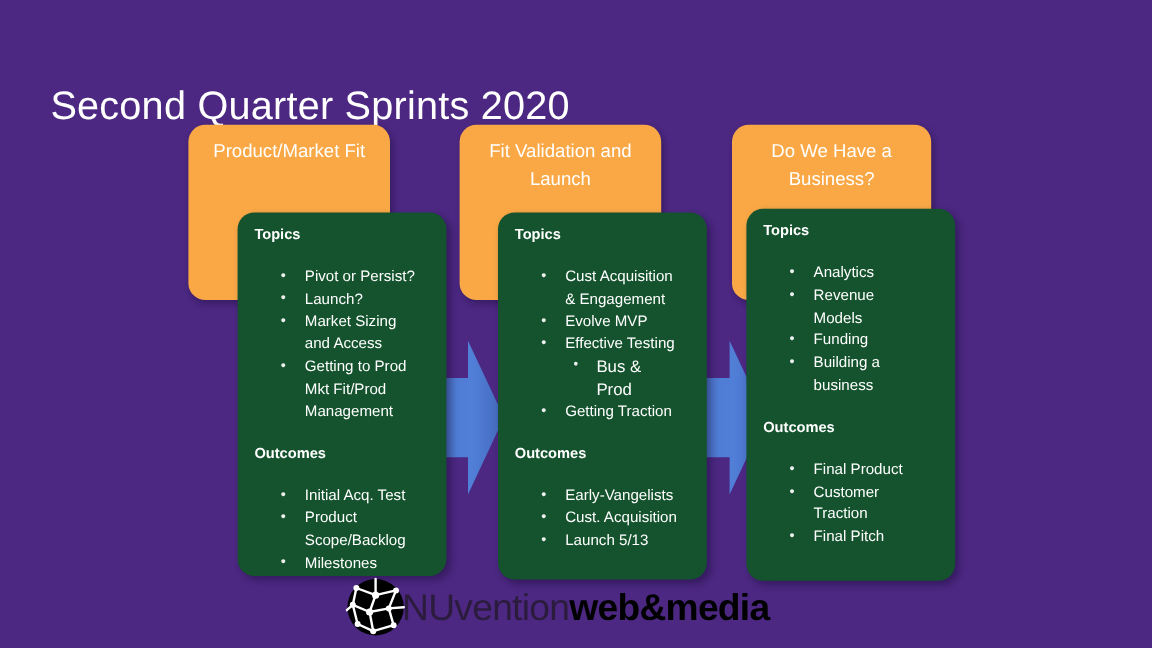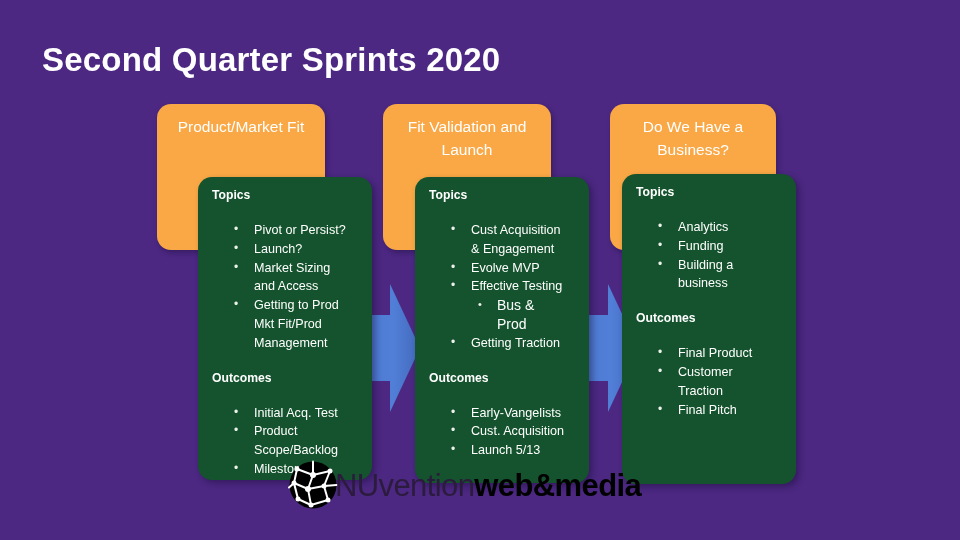--- a/index.html
+++ b/index.html
@@ -20,27 +20,27 @@
     width: 960px;
     height: 540px;
     background: #4c2882;
     overflow: hidden;
   }
 
   
   #slide-title {
     position: absolute;
     left: 42px;
-    top: 40px;
+    top: 68px;
     font-size: 33px;
     line-height: 40px;
     color: #ffffff;
     letter-spacing: 0.2px;
     white-space: nowrap;
-    font-weight: 700;
+    font-weight: 400;
   }
 
   
   .arrow {
     position: absolute;
     z-index: 1;
   }
 
   
   .phase { position: absolute; }
@@ -111,21 +111,21 @@
   }
   ul.bullets > li.sub::before {
     left: 33px;
     font-size: 11px;
   }
 
   
   #logo {
     position: absolute;
     left: 288px;
-    top: 460px;
+    top: 481px;
     height: 50px;
     z-index: 5;
     display: flex;
     align-items: center;
     text-align: right;
   }
   #logo-mark {
     width: 50px;
     height: 50px;
     flex: 0 0 auto;
@@ -218,20 +218,21 @@
 
   <div class="phase">
     <div class="phase-header" style="left:610px; top:104px; width:166px; height:146px;">
       <span class="phase-header-label">Do We Have a Business?</span>
     </div>
     <div class="phase-body" style="left:622px; top:174px; width:174px; height:310px;">
       <div class="phase-body-inner">
         <div class="sect-head">Topics</div>
         <ul class="bullets">
           <li>Analytics</li>
+          <li>Revenue Models</li>
           <li>Funding</li>
           <li>Building a business</li>
         </ul>
         <div class="sect-head">Outcomes</div>
         <ul class="bullets">
           <li>Final Product</li>
           <li>Customer Traction</li>
           <li>Final Pitch</li>
         </ul>
       </div>

